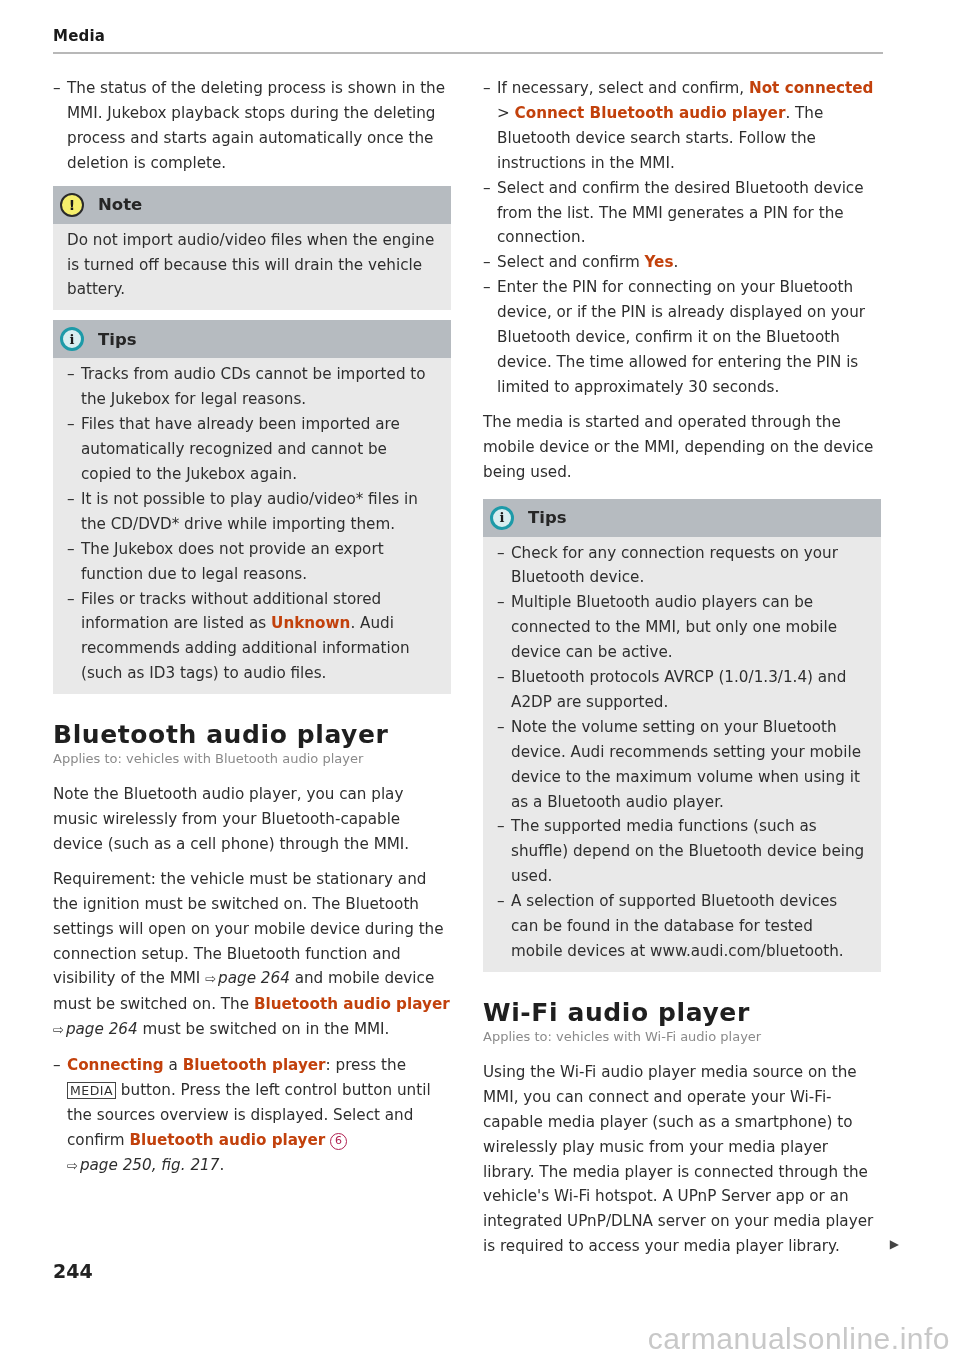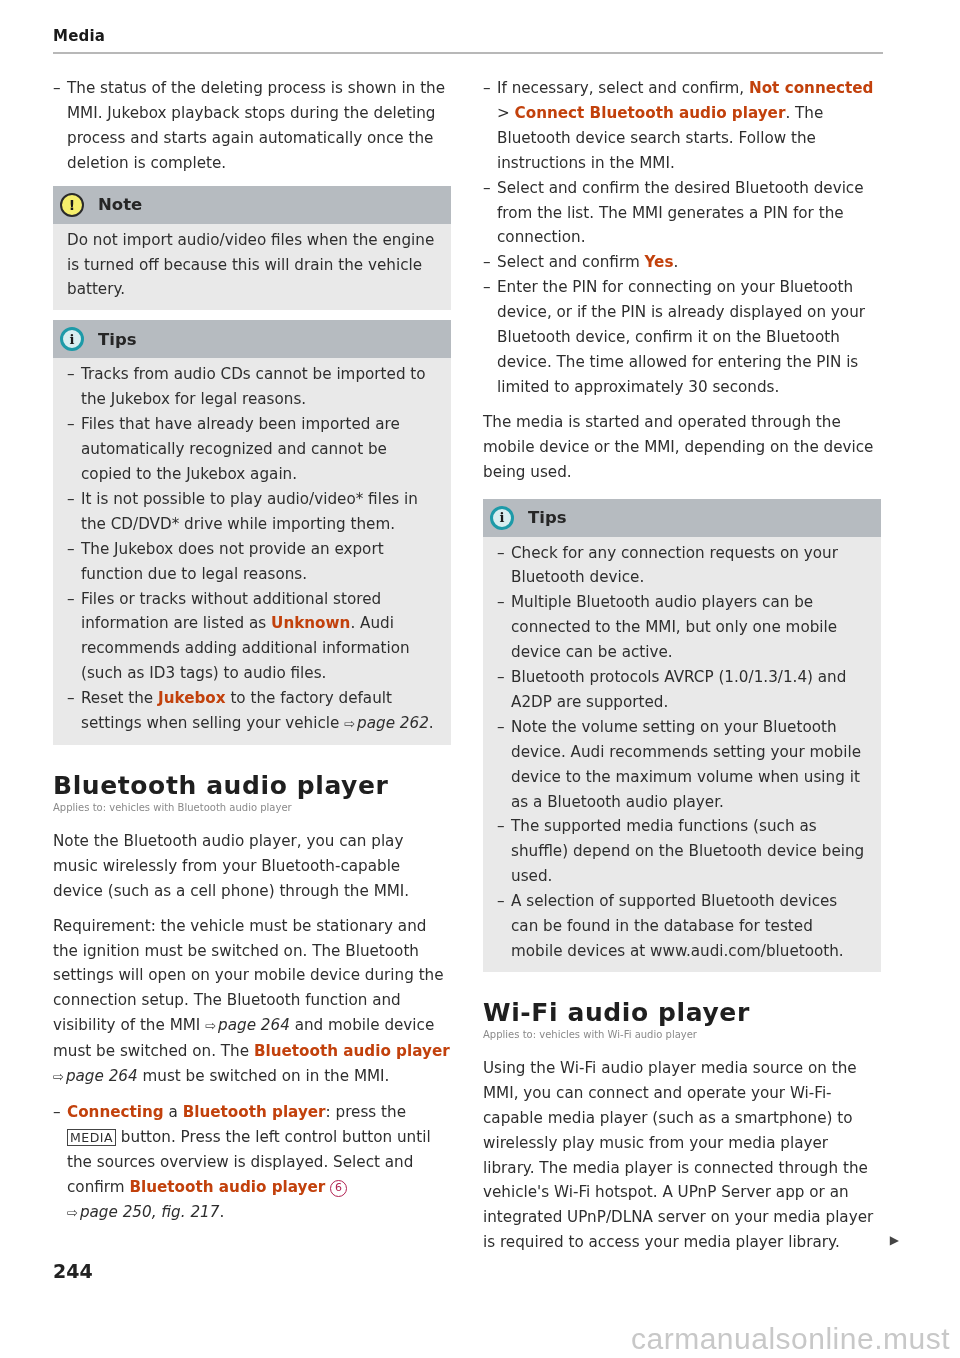--- a/index.html
+++ b/index.html
@@ -34,21 +34,21 @@
   .icon-circle {
     width: 24px; height: 24px; border-radius: 50%; box-sizing: border-box;
     display: flex; align-items: center; justify-content: center;
     font-weight: bold; font-size: 14px; color: #1a1a1a;
   }
   .icon-warn { background: #f6ef6c; border: 2px solid #2a2a2a; }
   .icon-info { background: #d8eef0; border: 3px solid #1d9aa8; font-family: "DejaVu Serif", serif; font-size: 13px; }
   .box-body { padding: 4px 14px 8px 14px; }
 
   .h2 { font-size: 25px; font-weight: bold; color: #1f1f1f; margin: 26px 0 2px 0; letter-spacing: 0.6px; }
-  .applies { font-size: 10px; color: #8a8a8a; margin-bottom: 16px; }
+  .applies { font-size: 13px; color: #8a8a8a; margin-bottom: 16px; }
 
   .kbd { display: inline-block; border: 1px solid #444; font-size: 12.5px; line-height: 15px; padding: 0 2px; letter-spacing: 0.5px; }
   .callout {
     display: inline-block; width: 17px; height: 17px; border-radius: 50%;
     border: 1.5px solid #b02050; color: #b02050; font-size: 11px; line-height: 17px;
     text-align: center; box-sizing: border-box; line-height: 14px; vertical-align: 1px;
   }
   .continue-arrow { position: absolute; right: -18px; bottom: 2px; font-size: 12px; color: #444; }
 
   .page-number { position: absolute; left: 53px; top: 1260px; font-size: 19px; font-weight: bold; color: #222; }
@@ -79,21 +79,20 @@
     <div class="box-head">
       <span class="icon-circle icon-info">i</span>
       <span class="title">Tips</span>
     </div>
     <div class="box-body txt">
       <div class="dash-item">Tracks from audio CDs cannot be imported to the Jukebox for legal reasons.</div>
       <div class="dash-item">Files that have already been imported are automatically recognized and cannot be copied to the Jukebox again.</div>
       <div class="dash-item">It is not possible to play audio/video* files in the CD/DVD* drive while importing them.</div>
       <div class="dash-item">The Jukebox does not provide an export function due to legal reasons.</div>
       <div class="dash-item"><span>Files or tracks without additional stored information are listed as </span><b>Unknown</b><span>. Audi recommends adding additional information (such as ID3 tags) to audio files.</span></div>
-      <div class="dash-item"><span>Reset the </span><b>Jukebox</b><span> to the factory default settings when selling your vehicle </span><span class="arrow">⇨</span><i>page 262</i><span>.</span></div>
     </div>
   </div>
 
   <div class="h2">Bluetooth audio player</div>
   <div class="applies">Applies to: vehicles with Bluetooth audio player</div>
   <div class="txt para">Note the Bluetooth audio player, you can play music wirelessly from your Bluetooth-capable device (such as a cell phone) through the MMI.</div>
   <div class="txt para">
     <span>Requirement: the vehicle must be stationary and the ignition must be switched on. The Bluetooth settings will open on your mobile device during the connection setup. The Bluetooth function and visibility of the MMI </span><span class="arrow">⇨</span><i>page 264</i><span> and mobile device must be switched on. The </span><b>Bluetooth audio player</b> <span class="arrow">⇨</span><i>page 264</i><span> must be switched on in the MMI.</span>
   </div>
   <div class="txt dash-item para" style="margin-top:4px;">
@@ -125,13 +124,13 @@
 
   <div class="h2">Wi-Fi audio player</div>
   <div class="applies">Applies to: vehicles with Wi-Fi audio player</div>
   <div class="txt para" style="position:relative;">
     <span>Using the Wi-Fi audio player media source on the MMI, you can connect and operate your Wi-Fi-capable media player (such as a smartphone) to wirelessly play music from your media player library. The media player is connected through the vehicle's Wi-Fi hotspot. A UPnP Server app or an integrated UPnP/DLNA server on your media player is required to access your media player library.</span>
     <span class="continue-arrow">▶</span>
   </div>
 </div>
 
 <div class="page-number">244</div>
-<div class="watermark">carmanualsonline.must</div>
+<div class="watermark">carmanualsonline.info</div>
 
 </body></html>

